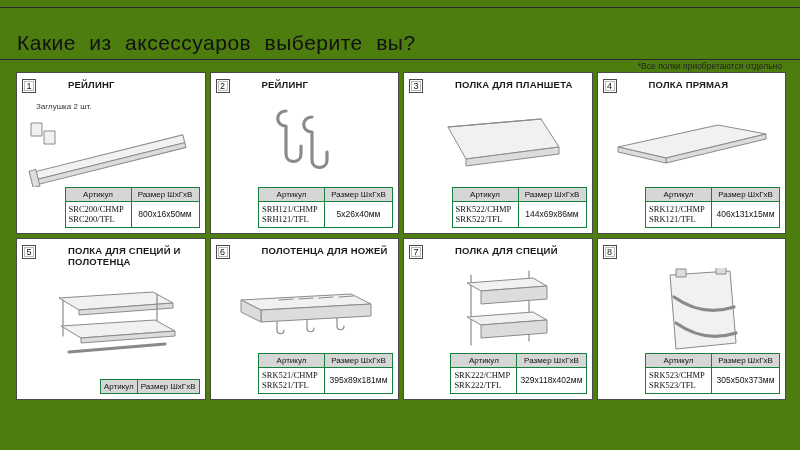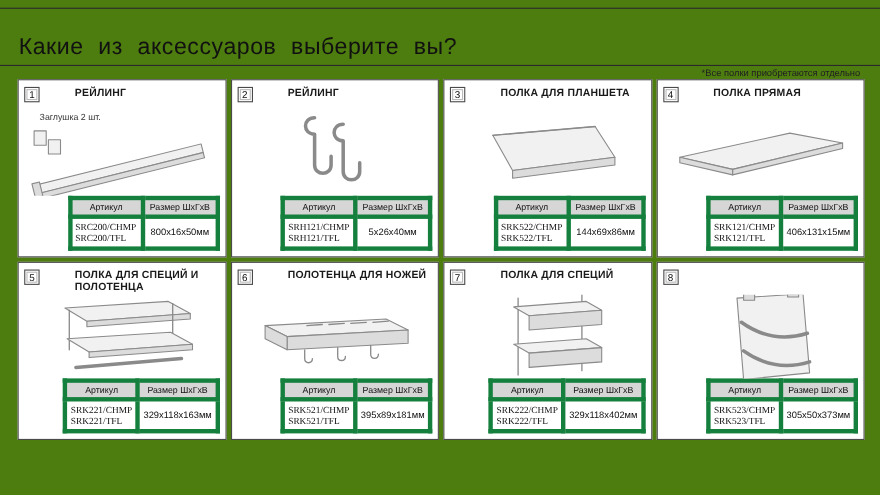--- a/index.html
+++ b/index.html
@@ -51,21 +51,21 @@
   .illus svg { display:block; }
   .illus-note {
     position:absolute; left:2px; top:0px; font-size:8px; color:#333;margin-left:12px;
   }
 
   table.spec {
     margin-top:auto; margin-left:auto;
     border-collapse:collapse; table-layout:fixed;
     font-size:8.5px; color:#111;
   }
-  table.spec th, table.spec td { border:4px solid #15803d; }
+  table.spec th, table.spec td { border:1px solid #15803d; }
   table.spec th {
     background:#d6d6d6; font-weight:normal; font-size:8px;
     padding:2px 3px; text-align:center;
   }
   table.spec td { padding:2px 3px; vertical-align:middle; }
   td.art { width:66px; text-align:left;font-family:Liberation Serif, serif; }
   td.sz  { width:68px; text-align:center; }
   .art div { line-height:1.25; white-space:nowrap; }
 
   .ln  { stroke:#8a8a8a; fill:none; stroke-width:1.2; stroke-linecap:round; stroke-linejoin:round; }
@@ -218,27 +218,20 @@
           <polygon class="fl" points="30,42 124,36 144,47 50,54"></polygon>
           <polygon class="fd" points="50,54 144,47 144,52 50,59"></polygon>
           <path class="lnT" d="M38,68 L134,60"></path>
         </svg>
       </div>
       <table class="spec">
         <tbody>
             <tr>
           <th>Артикул</th>
           <th>Размер ШхГхВ</th>
-        </tr>
-        <tr>
-          <td class="art">
-            <div>SRK221/CHMP</div>
-            <div>SRK221/TFL</div>
-          </td>
-          <td class="sz">329x118x163мм</td>
         </tr>
       </tbody>
         </table>
     </div>
 
     <div class="cell">
       <div class="cell-head">
         <span class="numbox">6</span>
         <span class="cell-title">ПОЛОТЕНЦА ДЛЯ НОЖЕЙ</span>
       </div>

